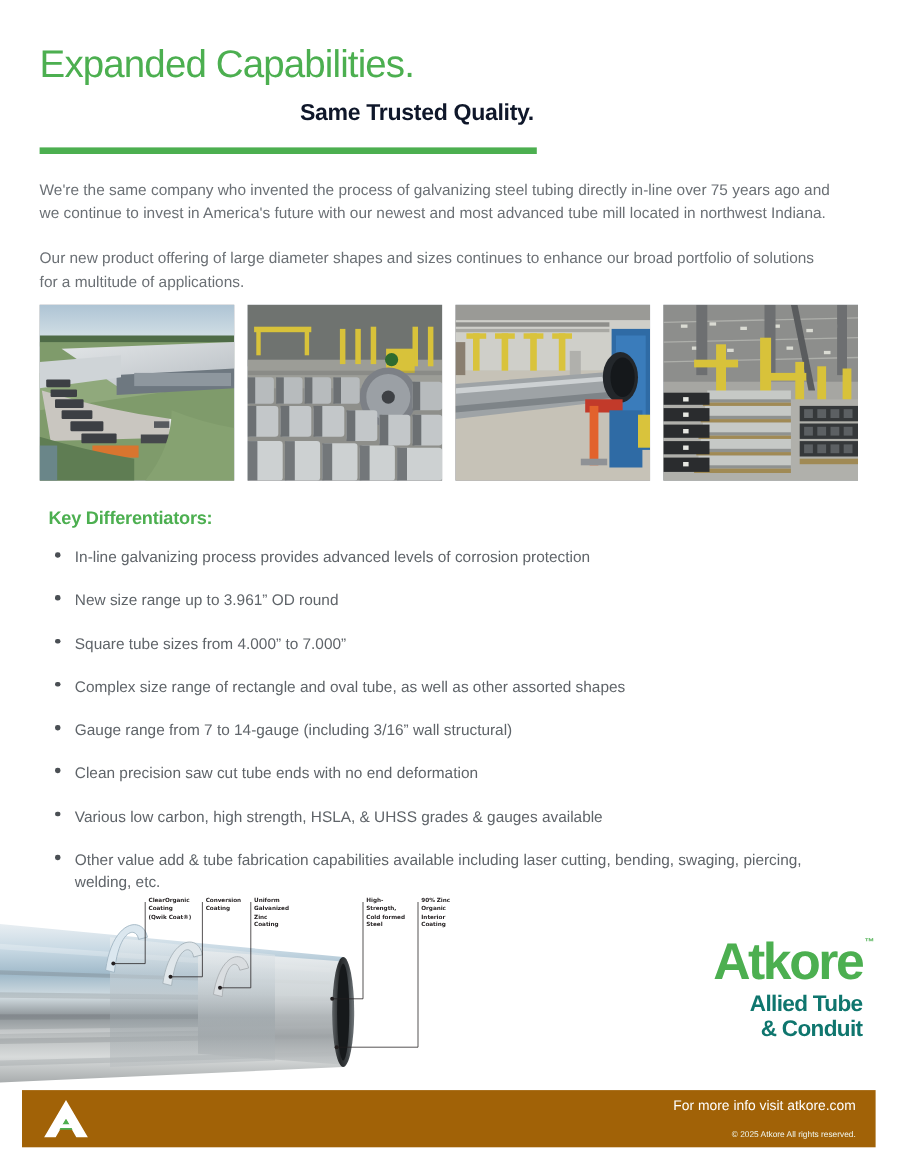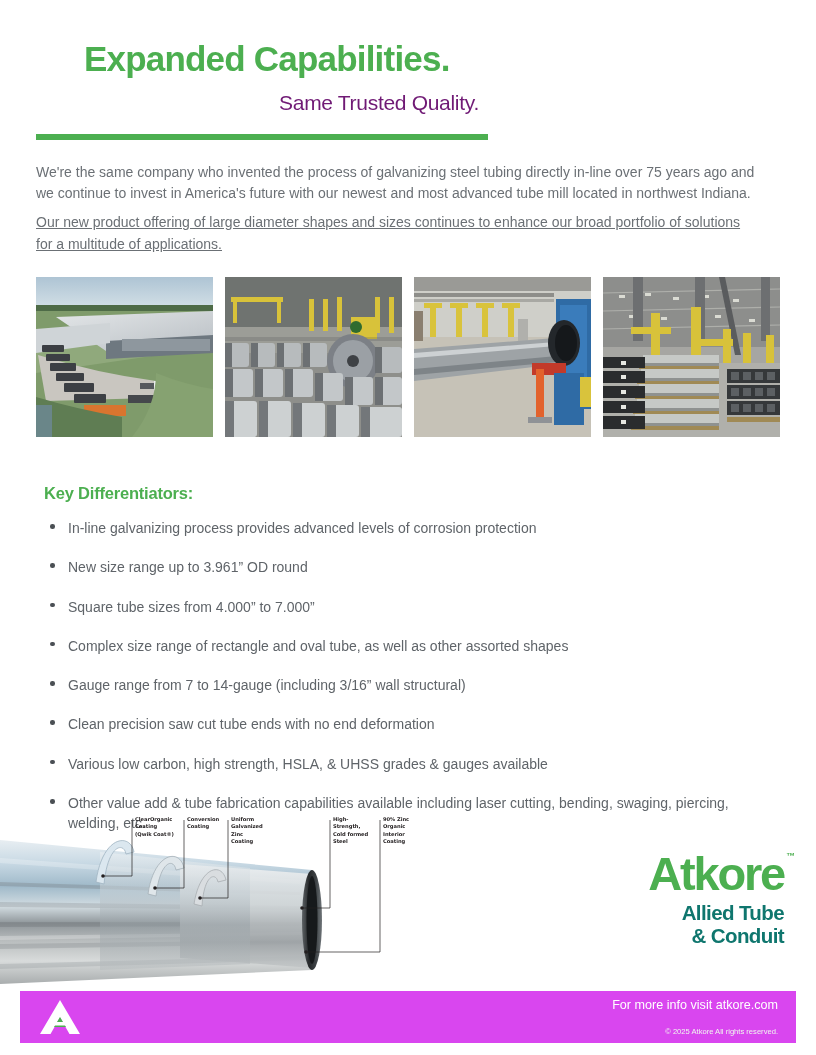--- a/index.html
+++ b/index.html
@@ -17,31 +17,30 @@
     width: 816px;
     height: 1055px;
     background: #ffffff;
   }
 
   
   .header { padding: 40px 36px 0 36px; }
 
   .headline-main {
     font-size: 35px;
-    font-weight: bold;
+    font-weight: normal;
     color: #4CAF50;
     letter-spacing: -0.8px;
     line-height: 1.1;
-    margin-left: 48px;
   }
 
   .headline-sub {
     font-size: 21px;
-    font-weight: normal;
-    color: #701a75;
+    font-weight: bold;
+    color: #0f172a;
     letter-spacing: -0.3px;
     text-align: center;
     margin-top: 12px;
     padding-right: 58px;
   }
 
   .rule-bar {
     width: 452px;
     height: 6px;
     background: #4CAF50;
@@ -50,21 +49,21 @@
 
   
   .intro { padding: 22px 36px 0 36px; }
 
   .intro p {
     font-size: 14px;
     line-height: 1.55;
     color: #6b7075;
     max-width: 720px;
   }
-  .intro p + p { margin-top: 7px; text-decoration: underline; }
+  .intro p + p { margin-top: 19px; }
 
   
   .photo-strip {
     position: absolute;
     top: 277px;
     left: 36px;
     width: 744px;
     height: 160px;
     display: flex;
     justify-content: space-between;
@@ -73,21 +72,21 @@
   .photo {
     width: 177px;
     height: 160px;
     overflow: hidden;
     position: relative;
     background: #9aa0a6;
   }
   .photo svg { display: block; width: 100%; height: 100%; }
 
   
-  .kd-section { position: absolute; top: 484px; left: 36px; width: 744px; }
+  .kd-section { position: absolute; top: 462px; left: 36px; width: 744px; }
 
   .kd-title {
     font-size: 16.5px;
     font-weight: bold;
     color: #4CAF50;
     letter-spacing: -0.2px;
     margin-bottom: 15px;
     padding-left: 8px;
   }
 
@@ -180,21 +179,21 @@
     margin-top: 5px;
   }
 
   
   .footer {
     position: absolute;
     left: 20px;
     bottom: 12px;
     width: 776px;
     height: 52px;
-    background: #d946ef;
+    background: #a16207;
     display: flex;
     align-items: center;
     justify-content: space-between;
     padding: 0 18px 0 20px;
   }
 
   .footer-mark { width: 40px; height: 34px; }
   .footer-mark svg { display: block; }
 
   .footer-text { text-align: right; color: #ffffff; }

